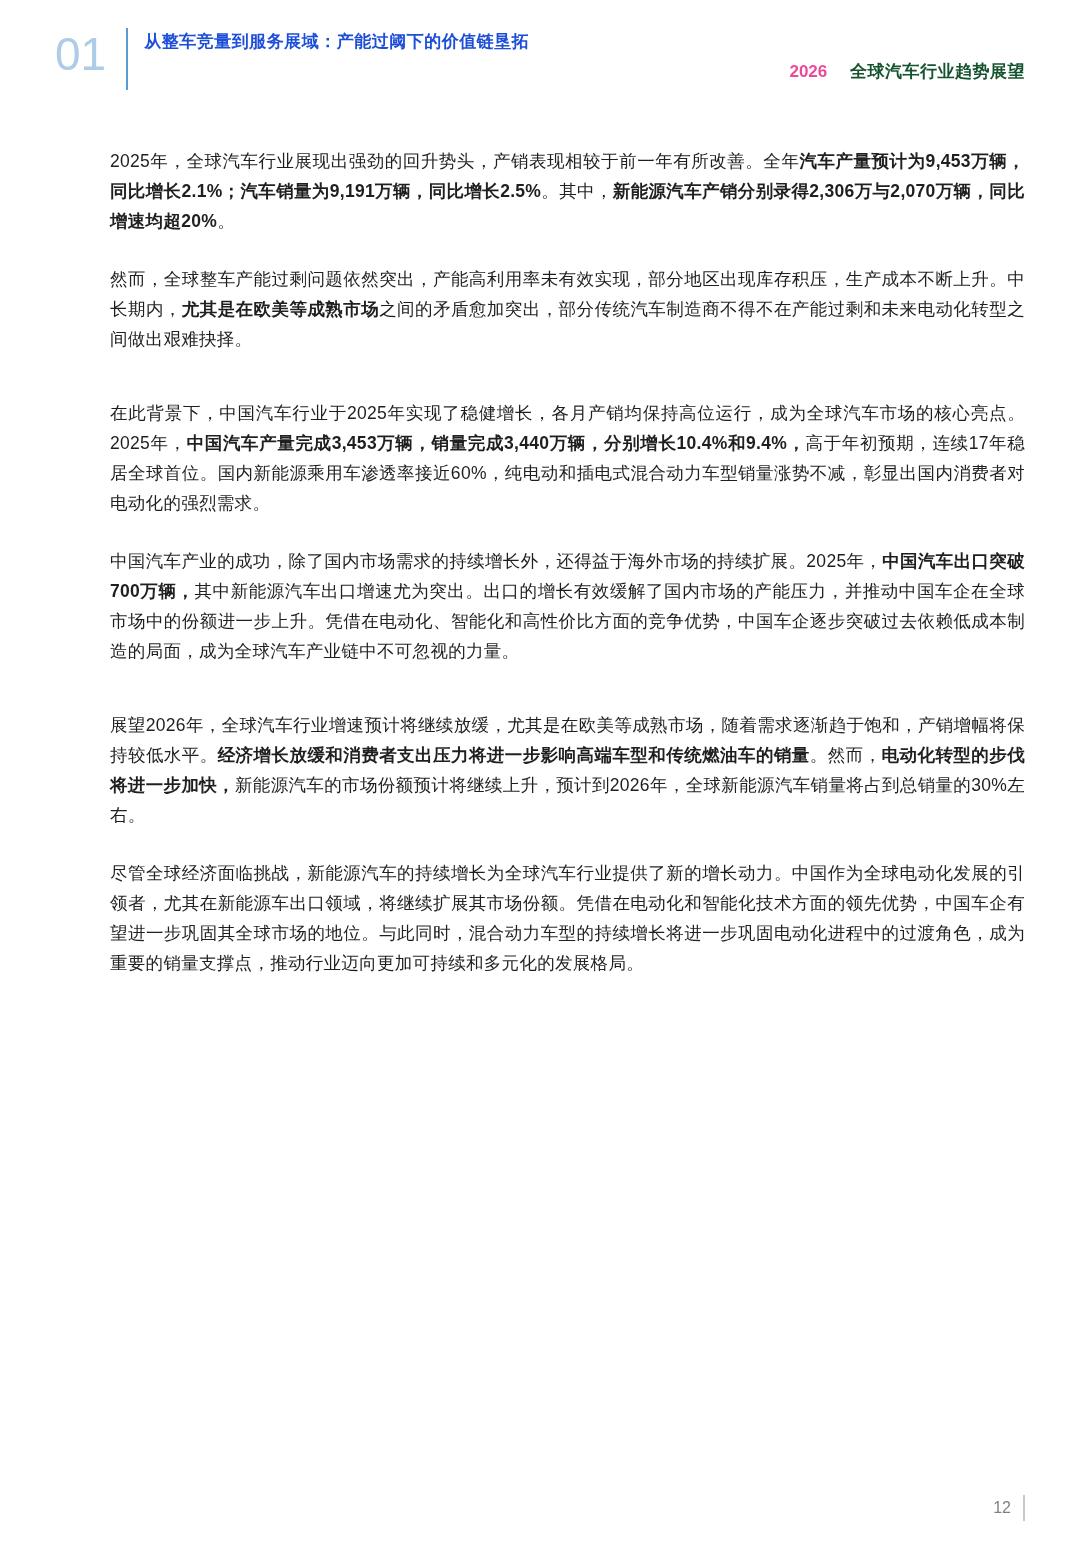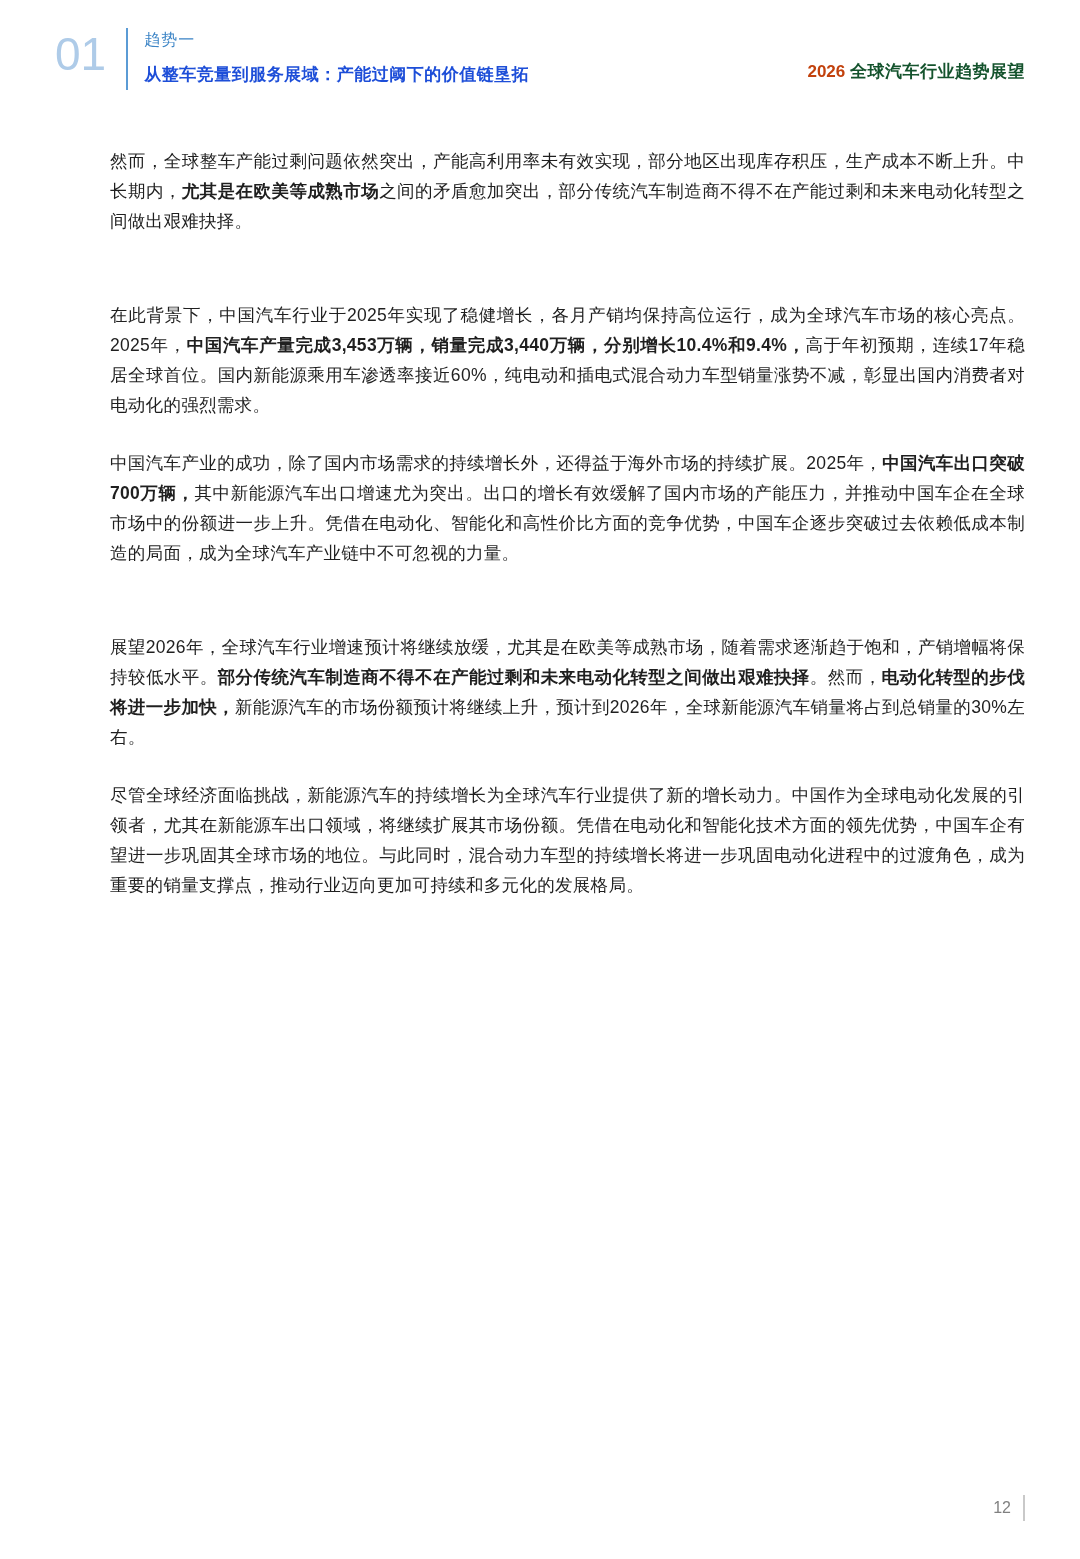--- a/index.html
+++ b/index.html
@@ -52,35 +52,35 @@
     color: #1d4ed8;
     font-size: 17px;
     font-weight: bold;
     letter-spacing: 0.5px;
   }
   .header-right {
     padding-top: 34px;
     font-size: 17px;
     white-space: nowrap;
   }
-  .header-right .year { color: #c2410c; font-weight: bold; margin-right: 0; }
+  .header-right .year { color: #ec4899; font-weight: bold; margin-right: 18px; }
   .header-right .doc-title { color: #14532d; font-weight: bold; letter-spacing: 0.5px; }
 
   
   .page-main { padding: 56px 55px 0 110px; }
   .para {
     font-size: 17.5px;
     line-height: 30px;
     color: #1f1f1f;
     text-align: justify;
     margin-bottom: 28px;
     letter-spacing: 0.3px;
   }
   .para .b { font-weight: bold; }
-  .para.gap { margin-top: 64px; }
+  .para.gap { margin-top: 44px; }
 
   
   .page-footer {
     position: absolute;
     bottom: 38px;
     right: 55px;
     display: flex;
     align-items: center;
   }
   .page-num { color: #808080; font-size: 16px; padding-right: 12px; }
@@ -89,35 +89,35 @@
 </head>
 <body>
 
 <div class="page">
 
   <header class="page-header">
     <div class="header-left">
       <div class="chapter-num">01</div>
       <div class="header-divider"></div>
       <div class="chapter-text">
-        <div class="chapter-label">趋势一</div>
         <div class="chapter-title">从整车竞量到服务展域：产能过阈下的价值链垦拓</div>
       </div>
     </div>
     <div class="header-right">
       <span class="year">2026</span>
       <span class="doc-title">全球汽车行业趋势展望</span>
     </div>
   </header>
 
   <main class="page-main">
+    <div class="para"><span>2025年，全球汽车行业展现出强劲的回升势头，产销表现相较于前一年有所改善。全年</span><span class="b">汽车产量预计为9,453万辆，同比增长2.1%；汽车销量为9,191万辆，同比增长2.5%</span><span>。其中，</span><span class="b">新能源汽车产销分别录得2,306万与2,070万辆，同比增速均超20%</span><span>。</span></div>
     <div class="para"><span>然而，全球整车产能过剩问题依然突出，产能高利用率未有效实现，部分地区出现库存积压，生产成本不断上升。中长期内，</span><span class="b">尤其是在欧美等成熟市场</span><span>之间的矛盾愈加突出，部分传统汽车制造商不得不在产能过剩和未来电动化转型之间做出艰难抉择。</span></div>
     <div class="para gap"><span>在此背景下，中国汽车行业于2025年实现了稳健增长，各月产销均保持高位运行，成为全球汽车市场的核心亮点。2025年，</span><span class="b">中国汽车产量完成3,453万辆，销量完成3,440万辆，分别增长10.4%和9.4%，</span><span>高于年初预期，连续17年稳居全球首位。国内新能源乘用车渗透率接近60%，纯电动和插电式混合动力车型销量涨势不减，彰显出国内消费者对电动化的强烈需求。</span></div>
     <div class="para"><span>中国汽车产业的成功，除了国内市场需求的持续增长外，还得益于海外市场的持续扩展。2025年，</span><span class="b">中国汽车出口突破700万辆，</span><span>其中新能源汽车出口增速尤为突出。出口的增长有效缓解了国内市场的产能压力，并推动中国车企在全球市场中的份额进一步上升。凭借在电动化、智能化和高性价比方面的竞争优势，中国车企逐步突破过去依赖低成本制造的局面，成为全球汽车产业链中不可忽视的力量。</span></div>
-    <div class="para gap"><span>展望2026年，全球汽车行业增速预计将继续放缓，尤其是在欧美等成熟市场，随着需求逐渐趋于饱和，产销增幅将保持较低水平。</span><span class="b">部分传统汽车制造商不得不在产能过剩和未来电动化转型之间做出艰难抉择</span><span>。然而，</span><span class="b">电动化转型的步伐将进一步加快，</span><span>新能源汽车的市场份额预计将继续上升，预计到2026年，全球新能源汽车销量将占到总销量的30%左右。</span></div>
+    <div class="para gap"><span>展望2026年，全球汽车行业增速预计将继续放缓，尤其是在欧美等成熟市场，随着需求逐渐趋于饱和，产销增幅将保持较低水平。</span><span class="b">经济增长放缓和消费者支出压力将进一步影响高端车型和传统燃油车的销量</span><span>。然而，</span><span class="b">电动化转型的步伐将进一步加快，</span><span>新能源汽车的市场份额预计将继续上升，预计到2026年，全球新能源汽车销量将占到总销量的30%左右。</span></div>
     <div class="para"><span>尽管全球经济面临挑战，新能源汽车的持续增长为全球汽车行业提供了新的增长动力。中国作为全球电动化发展的引领者，尤其在新能源车出口领域，将继续扩展其市场份额。凭借在电动化和智能化技术方面的领先优势，中国车企有望进一步巩固其全球市场的地位。与此同时，混合动力车型的持续增长将进一步巩固电动化进程中的过渡角色，成为重要的销量支撑点，推动行业迈向更加可持续和多元化的发展格局。</span></div>
   </main>
 
   <footer class="page-footer">
     <span class="page-num">12</span>
     <span class="footer-divider"></span>
   </footer>
 
 </div>
 

